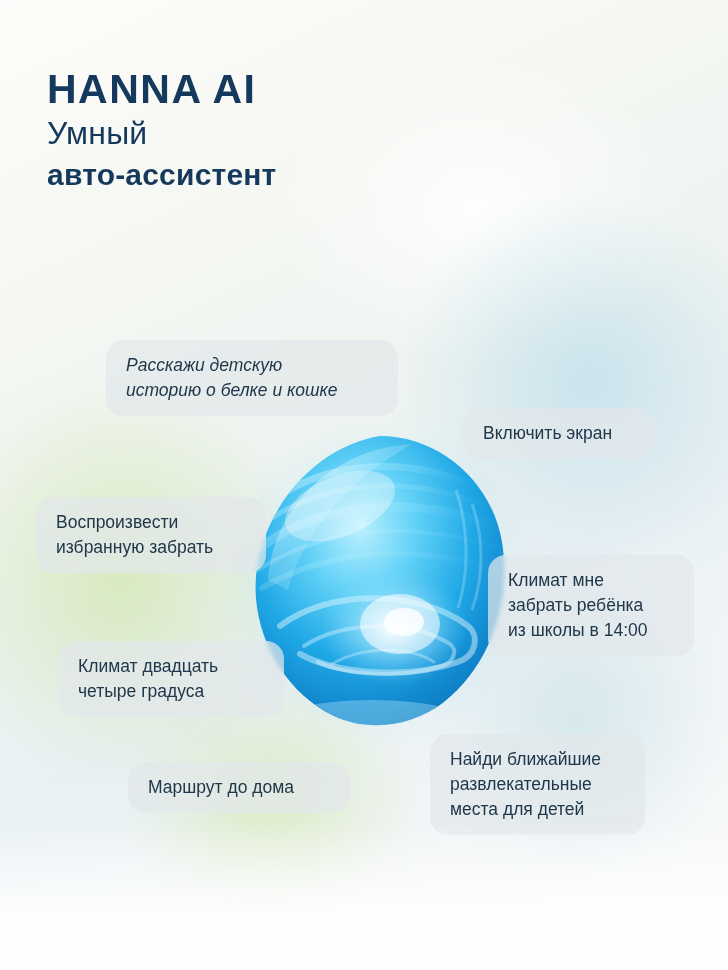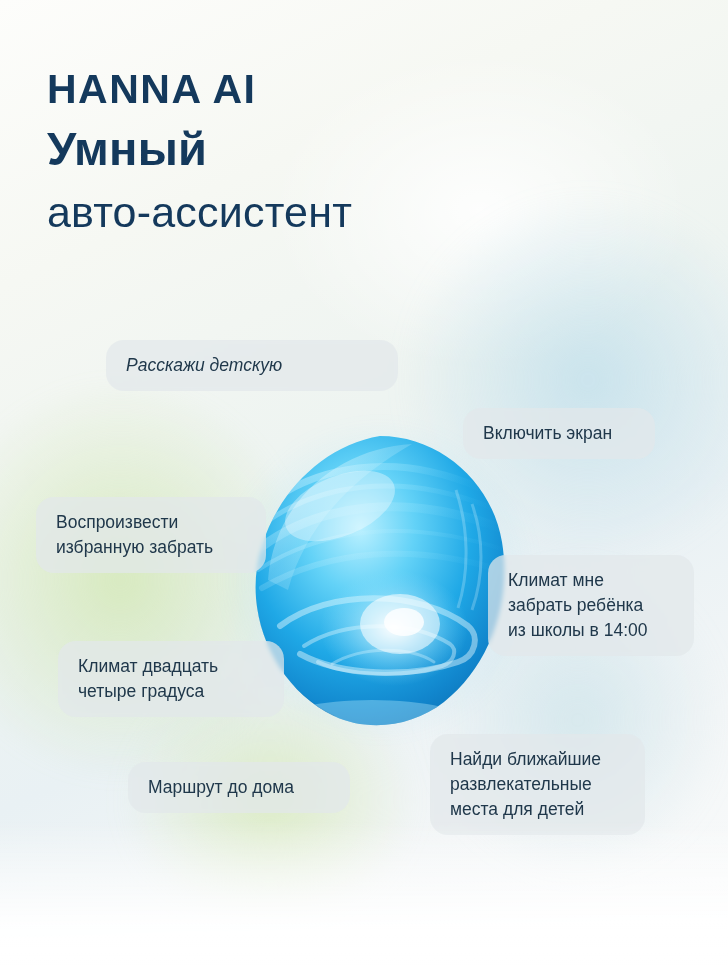--- a/index.html
+++ b/index.html
@@ -87,30 +87,30 @@
     line-height: 1.06;
     letter-spacing: 0.2px;
   }
   .headline .line1 {
     font-size: 41px;
     font-weight: 700;
     letter-spacing: 1.5px;
     display: block;
   }
   .headline .line2 {
-    font-size: 47px;
+    font-size: 32px;
+    font-weight: 400;
+    display: block;
+    margin-top: 6px;
+  }
+  .headline .line3 {
+    font-size: 30px;
     font-weight: 700;
     display: block;
-    margin-top: 13px;
-  }
-  .headline .line3 {
-    font-size: 43px;
-    font-weight: 400;
-    display: block;
-    margin-top: 16px;
+    margin-top: 8px;
   }
 
   
   .orb-wrap {
     position: absolute;
     left: 244px;
     top: 430px;
     width: 272px;
     height: 300px;
   }
@@ -243,20 +243,21 @@
           <path d="M228 74 C240 108 240 146 228 180"></path>
         </g>
 
         <ellipse cx="128" cy="292" rx="96" ry="22" fill="#bff0ff" opacity="0.35"></ellipse>
       </g>
     </svg>
   </div>
 
   <div class="chip c1">
     <span class="l">Расскажи детскую</span>
+    <span class="l">историю о белке и кошке</span>
   </div>
 
   <div class="chip c2">
     <span class="l">Включить экран</span>
   </div>
 
   <div class="chip c3">
     <span class="l">Воспроизвести</span>
     <span class="l">избранную забрать</span>
   </div>

